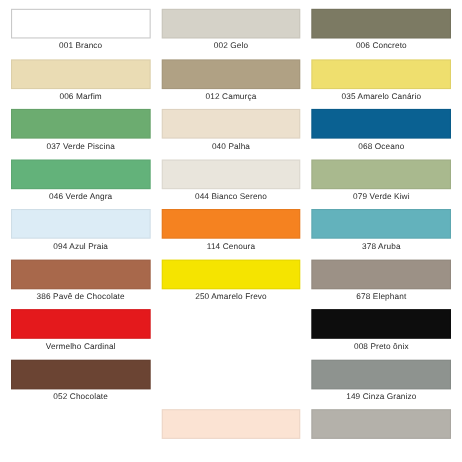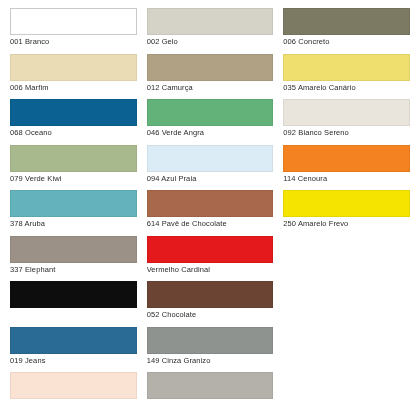--- a/index.html
+++ b/index.html
@@ -41,20 +41,21 @@
   .swatch {
     height: 27px;
     width: 100%;
     border: 1px solid rgba(0,0,0,0.06);
     box-sizing: border-box;
   }
   .swatch.outlined {
     border: 1px solid #c9c9c9;
   }
   .label {
+    text-align: center;
     font-size: 7.5px;
     color: #2b2b2b;
     line-height: 1;
     padding: 3px 0 4px 0;
     letter-spacing: 0.1px;
     white-space: nowrap;
     overflow: hidden;
     text-overflow: ellipsis;
   }
 </style>
@@ -81,81 +82,86 @@
       </div>
       <div class="cell">
         <div class="swatch" style="background: rgb(176, 161, 132);"></div>
         <div class="label">012 Camurça</div>
       </div>
       <div class="cell">
         <div class="swatch" style="background: rgb(239, 223, 110);"></div>
         <div class="label">035 Amarelo Canário</div>
       </div>
       <div class="cell">
+        <div class="swatch" style="background: rgb(108, 172, 112);"></div>
+        <div class="label">037 Verde Piscina</div>
+      </div>
+      <div class="cell">
+        <div class="swatch" style="background: rgb(236, 224, 205);"></div>
+        <div class="label">040 Palha</div>
+      </div>
+      <div class="cell">
         <div class="swatch" style="background: rgb(10, 97, 146);"></div>
         <div class="label">068 Oceano</div>
       </div>
       <div class="cell">
         <div class="swatch" style="background: rgb(99, 178, 122);"></div>
         <div class="label">046 Verde Angra</div>
       </div>
       <div class="cell">
         <div class="swatch" style="background: rgb(233, 229, 220);"></div>
-        <div class="label">092 Bianco Sereno</div>
+        <div class="label">044 Bianco Sereno</div>
       </div>
       <div class="cell">
         <div class="swatch" style="background: rgb(169, 185, 142);"></div>
         <div class="label">079 Verde Kiwi</div>
       </div>
       <div class="cell">
         <div class="swatch" style="background: rgb(220, 236, 246);"></div>
         <div class="label">094 Azul Praia</div>
       </div>
       <div class="cell">
         <div class="swatch" style="background: rgb(245, 130, 32);"></div>
         <div class="label">114 Cenoura</div>
       </div>
       <div class="cell">
         <div class="swatch" style="background: rgb(99, 178, 188);"></div>
         <div class="label">378 Aruba</div>
       </div>
       <div class="cell">
         <div class="swatch" style="background: rgb(168, 104, 75);"></div>
-        <div class="label">614 Pavê de Chocolate</div>
+        <div class="label">386 Pavê de Chocolate</div>
       </div>
       <div class="cell">
         <div class="swatch" style="background: rgb(245, 228, 0);"></div>
         <div class="label">250 Amarelo Frevo</div>
       </div>
       <div class="cell">
         <div class="swatch" style="background: rgb(156, 145, 134);"></div>
-        <div class="label">337 Elephant</div>
+        <div class="label">678 Elephant</div>
       </div>
       <div class="cell">
         <div class="swatch" style="background: rgb(228, 25, 28);"></div>
         <div class="label">Vermelho Cardinal</div>
       </div>
       <div class="cell empty">
         <div class="swatch"></div>
         <div class="label"></div>
       </div>
       <div class="cell">
         <div class="swatch" style="background: rgb(13, 13, 13);"></div>
+        <div class="label">008 Preto ônix</div>
       </div>
       <div class="cell">
         <div class="swatch" style="background: rgb(107, 68, 51);"></div>
         <div class="label">052 Chocolate</div>
       </div>
       <div class="cell empty">
         <div class="swatch"></div>
         <div class="label"></div>
-      </div>
-      <div class="cell">
-        <div class="swatch" style="background: rgb(42, 107, 149);"></div>
-        <div class="label">019 Jeans</div>
       </div>
       <div class="cell">
         <div class="swatch" style="background: rgb(142, 147, 143);"></div>
         <div class="label">149 Cinza Granizo</div>
       </div>
       <div class="cell empty">
         <div class="swatch"></div>
         <div class="label"></div>
       </div>
       <div class="cell">

